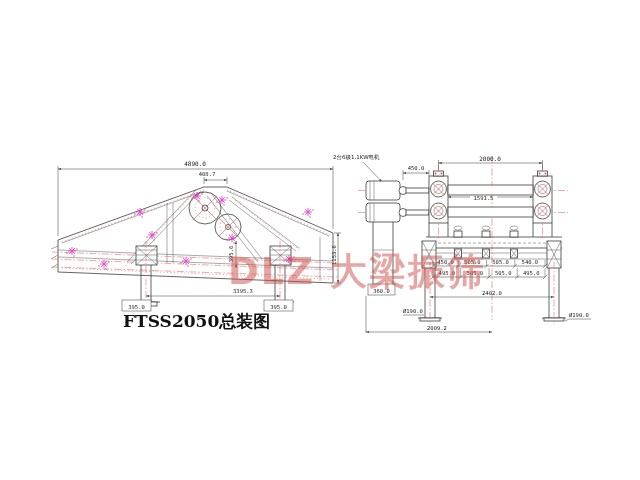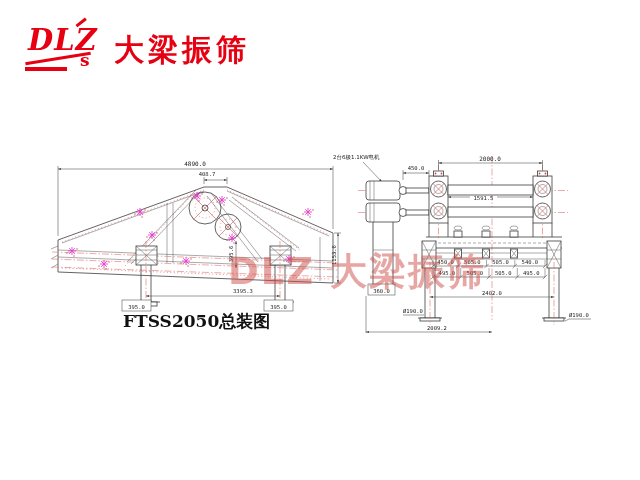--- a/index.html
+++ b/index.html
@@ -39,30 +39,20 @@
   .dimtxt2{font:5.5px "DejaVu Sans Mono",monospace;fill:#222;}
   .lbl{font:5.5px "DejaVu Sans",sans-serif;fill:#222;}
   .title{font:600 17px "DejaVu Serif",serif;fill:#111;}
   text{user-select:none;}
 </style>
 </head>
 <body>
 
 <div class="page">
 
-  <div class="logo">
-    <div class="logo-mark">
-      <span class="logo-dlz">DLZ</span>
-      <span class="logo-accent"></span>
-      <span class="logo-swoosh"></span>
-      <span class="logo-bar"></span>
-      <span class="logo-s">s</span>
-    </div>
-    <div class="logo-brand">大梁振筛</div>
-  </div>
 
   <div class="watermark">DLZ 大梁振筛</div>
 
   <svg width="640" height="480" viewBox="0 0 640 480">
     <defs>
       <marker id="arr" viewBox="0 0 10 10" refX="9.3" refY="5" markerWidth="6.5" markerHeight="6.5" orient="auto-start-reverse">
         <path d="M0,2.1 L9.8,5 L0,7.9 Z" fill="#444"></path>
       </marker>
       <g id="star">
         <path class="pink" d="M-4,0 H4 M0,-4 V4 M-2.8,-2.8 L2.8,2.8 M-2.8,2.8 L2.8,-2.8"></path>

